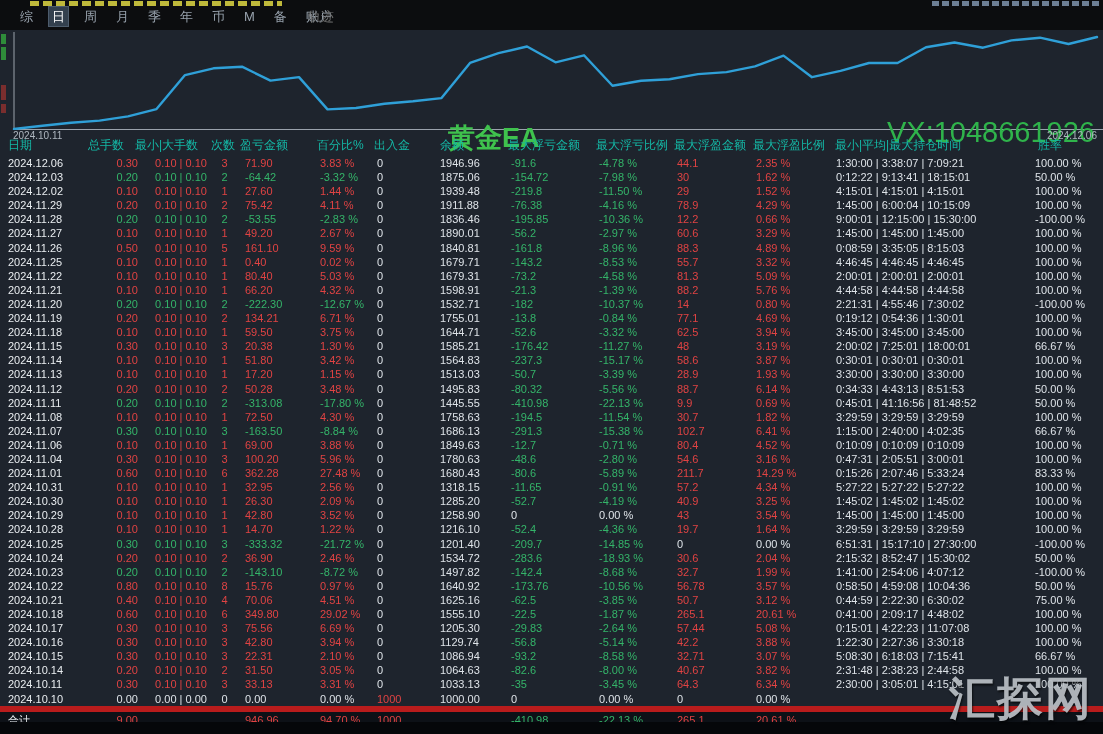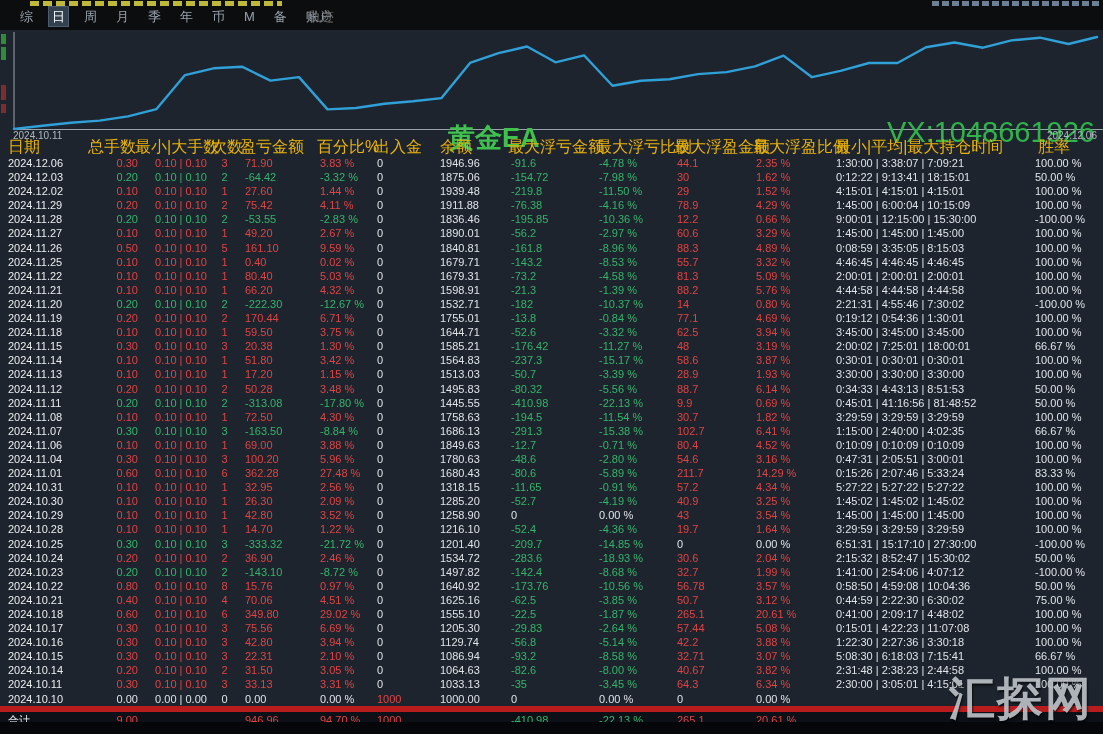--- a/index.html
+++ b/index.html
@@ -21,21 +21,21 @@
   .chart svg{position:absolute;left:0;top:0;}
   .chart-title{position:absolute;left:448px;top:90px;font-size:27px;font-weight:bold;color:#3fc24d;}
   .chart-vx{position:absolute;right:8px;top:86px;font-size:29px;font-weight:normal;color:#2fb44b;}
   .sliver{position:absolute;left:0;top:0;width:8px;height:100px;}
   .sliver i{position:absolute;left:1px;width:5px;display:block;}
   .date-row{position:absolute;left:0;top:129px;width:1103px;height:12px;font-size:10px;color:#aeb6bf;}
   .date-left{position:absolute;left:13px;top:1px;}
   .date-right{position:absolute;right:6px;top:1px;}
   
   .grid{display:grid;padding-left:8px;box-sizing:border-box;width:1103px;}
-  .thead{position:absolute;left:0;top:137px;height:16px;color:#eab308;font-size:16px;
+  .thead{position:absolute;left:0;top:137px;height:16px;color:#14b8a6;font-size:12px;
          grid-template-columns:80px 47px 76px 29px 77px 57px 66px 68px 88px 78px 79px 82px 203px 1fr;}
   .thead span{white-space:nowrap;overflow:visible;}
   .tbody{position:absolute;left:0;top:156px;width:1103px;}
   .trow{height:14.1px;line-height:14.1px;font-size:11px;white-space:nowrap;
         grid-template-columns:80px 62px 62px 25px 77px 57px 66px 68px 88px 78px 79px 82px 203px 1fr;}
   .trow span{overflow:visible;}
   .c0{color:#e9edf0;}
   .c-red{color:var(--red);}
   .c-green{color:var(--green);}
   .c-white{color:#dee3e8;}
@@ -286,21 +286,21 @@
         <span class="c-red pl6">14</span>
         <span class="c-red pl6">0.80 %</span>
         <span class="c-white pl4">2:21:31 | 4:55:46 | 7:30:02</span>
         <span class="c-white win">-100.00 %</span>
       </div>
       <div class="grid trow">
         <span class="c0 ">2024.11.19</span>
         <span class="c-red al-r">0.20</span>
         <span class="c-red al-c">0.10 | 0.10</span>
         <span class="c-red al-c">2</span>
-        <span class="c-red pl8">170.44</span>
+        <span class="c-red pl8">134.21</span>
         <span class="c-red pl6">6.71 %</span>
         <span class="c-white pl6">0</span>
         <span class="c-white pl3">1755.01</span>
         <span class="c-green pl6">-13.8</span>
         <span class="c-green pl6">-0.84 %</span>
         <span class="c-red pl6">77.1</span>
         <span class="c-red pl6">4.69 %</span>
         <span class="c-white pl4">0:19:12 | 0:54:36 | 1:30:01</span>
         <span class="c-white win">100.00 %</span>
       </div>

